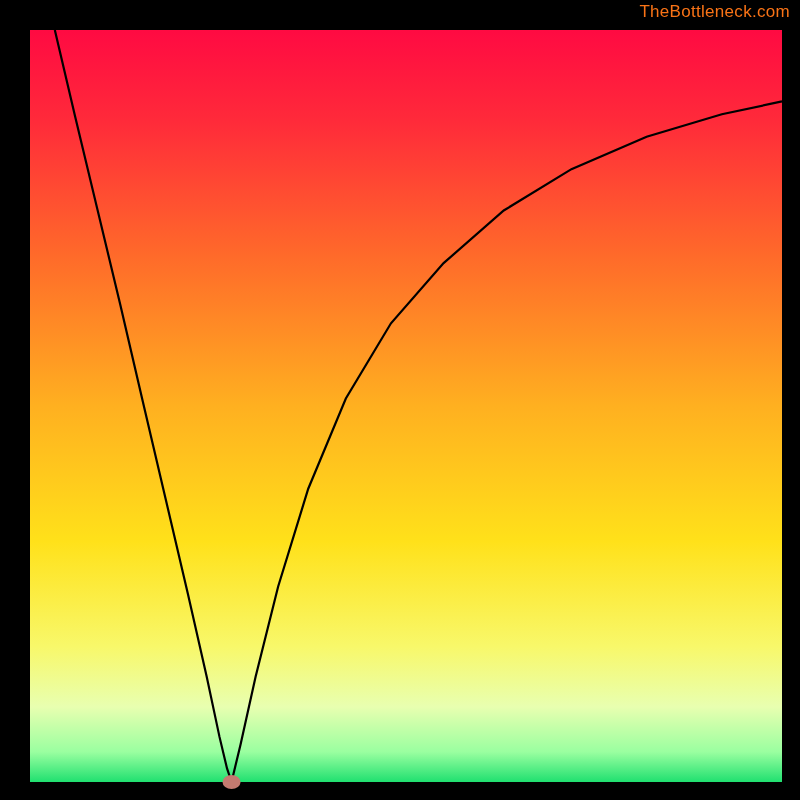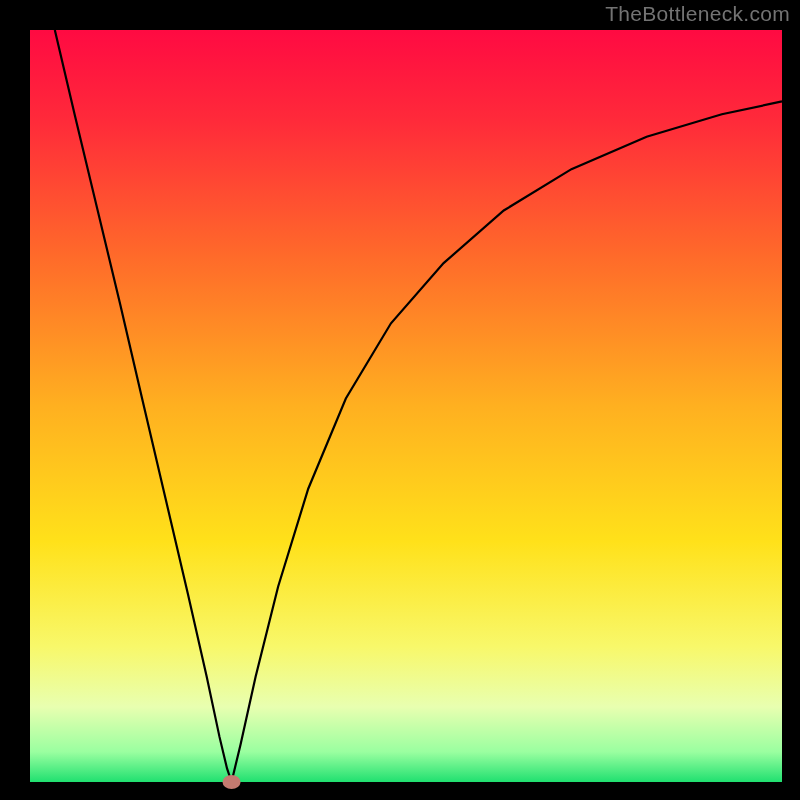--- a/index.html
+++ b/index.html
@@ -15,23 +15,23 @@
     width: 800px;
     height: 800px;
   }
   svg {
     display: block;
   }
   .watermark {
     position: absolute;
     top: 2px;
     right: 10px;
-    color: #737373;
+    color: #f97316;
     font-family: Arial, Helvetica, sans-serif;
-    font-size: 21px;
+    font-size: 17px;
     font-weight: 400;
     letter-spacing: 0.3px;
   }
 </style>
 </head>
 <body>
 
 <div class="canvas-wrap">
   <svg id="plot" width="800" height="800" viewBox="0 0 800 800">
     <defs>

